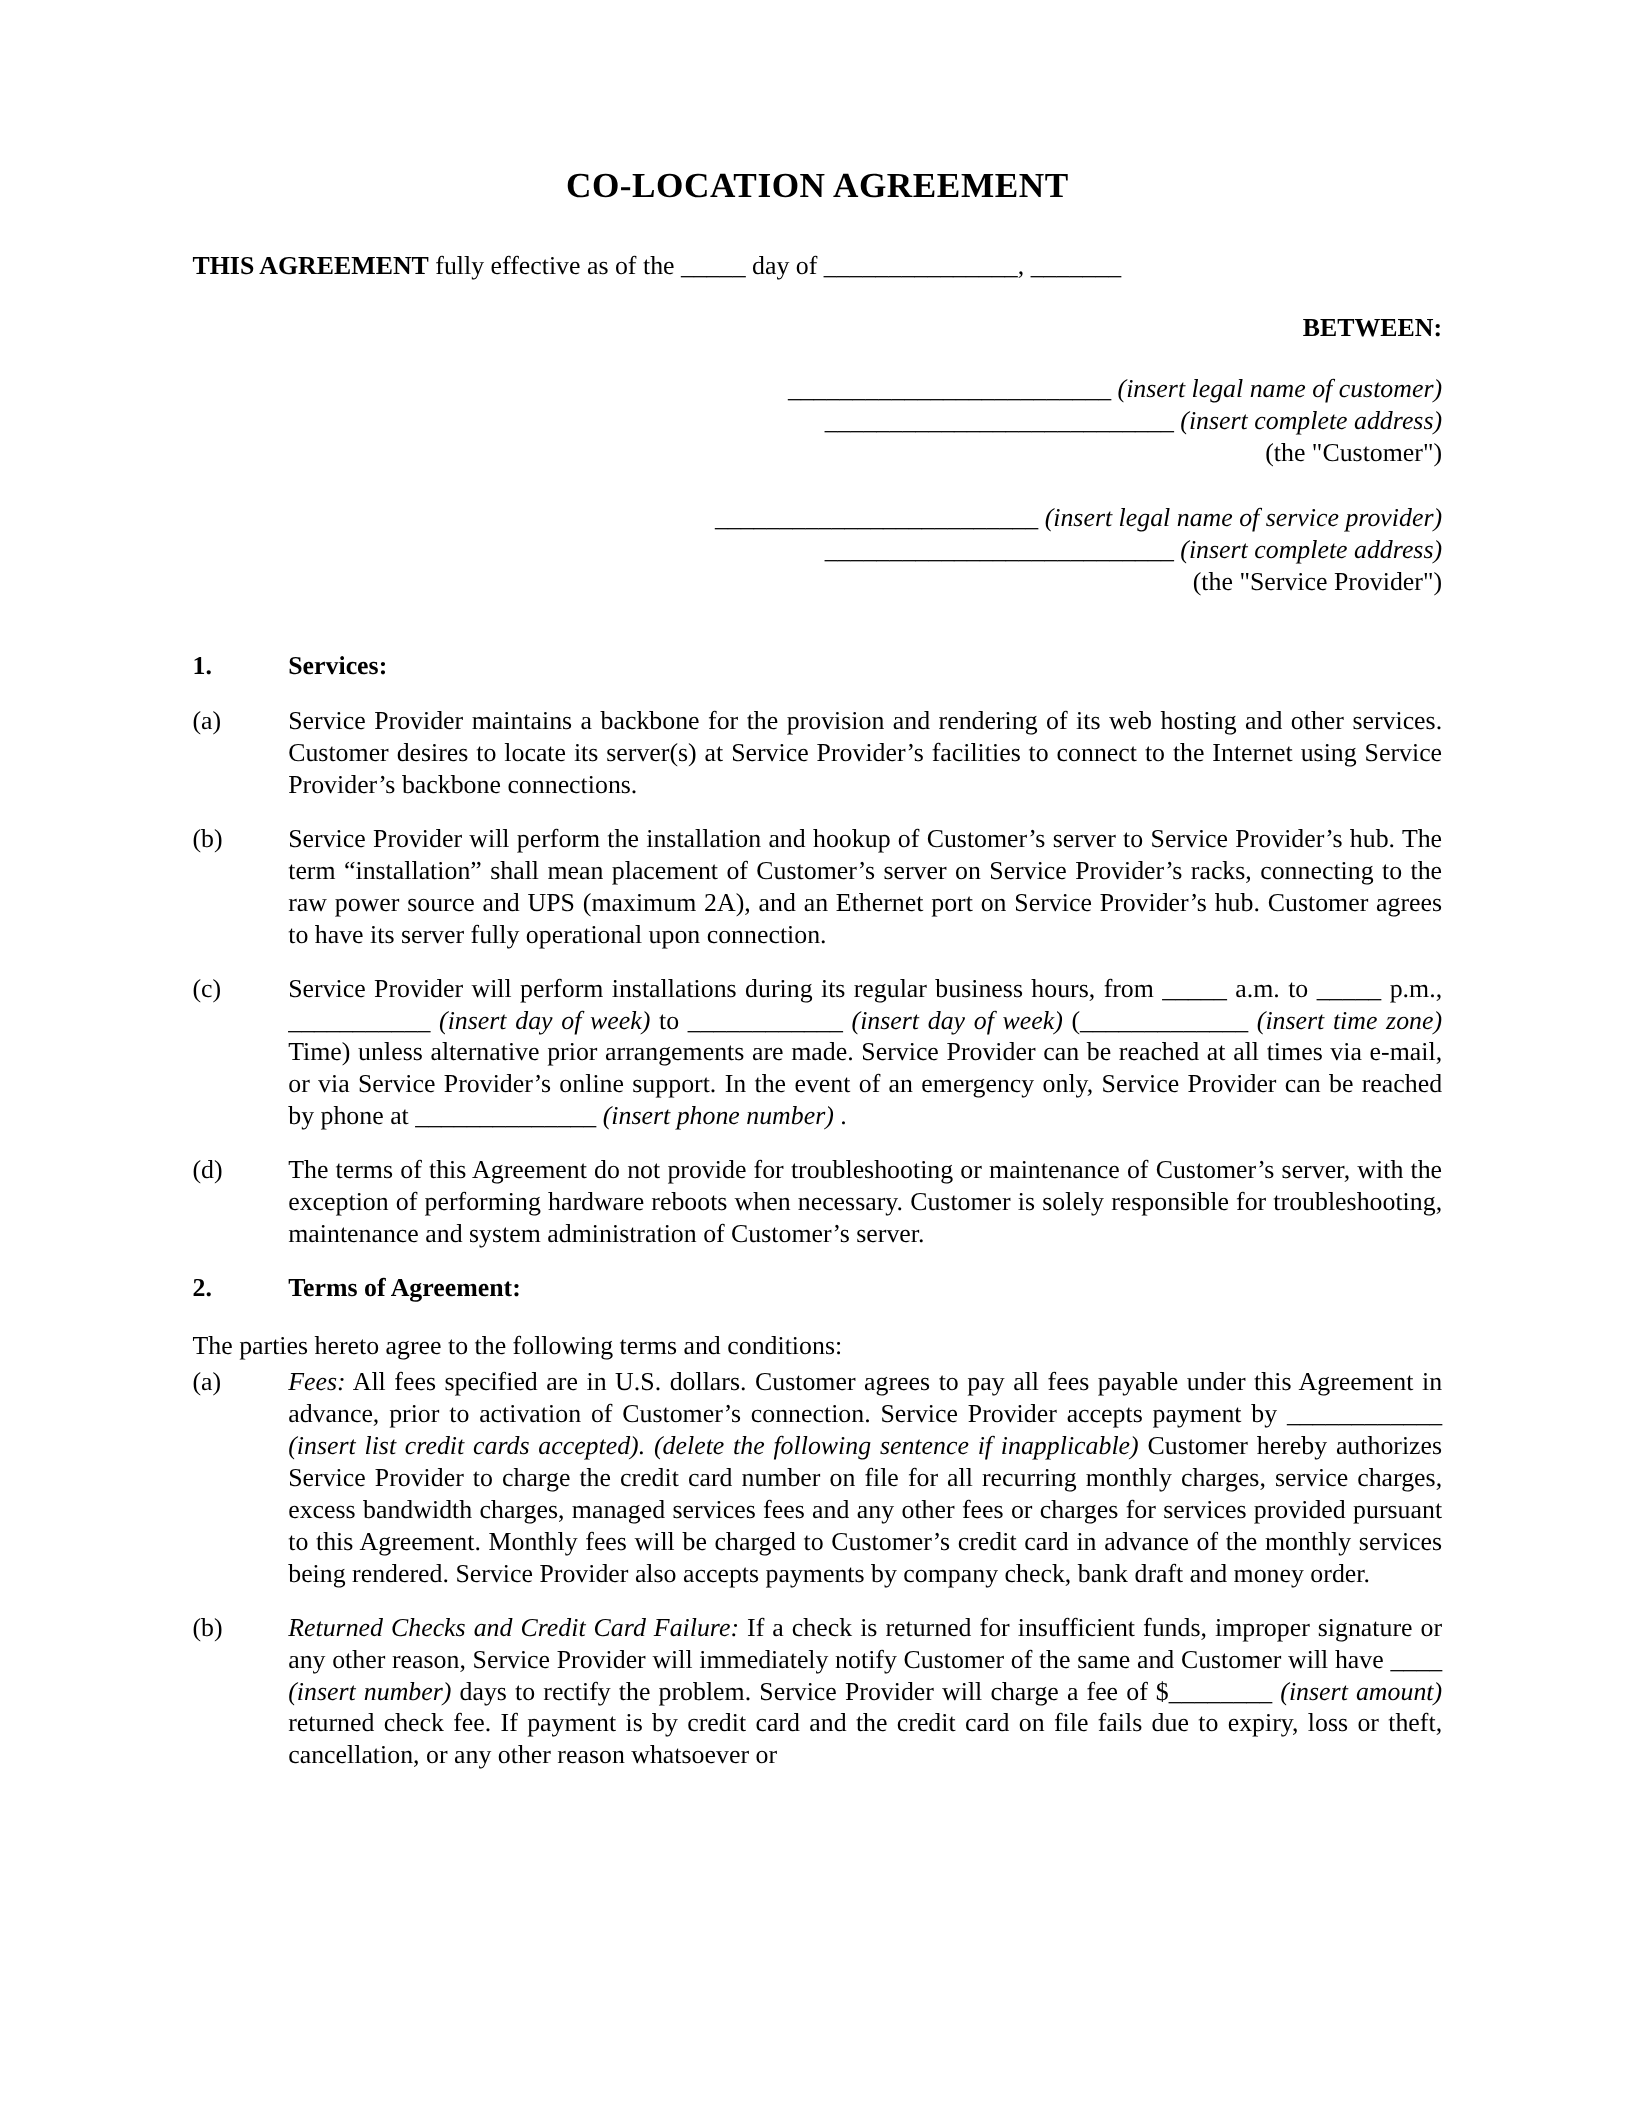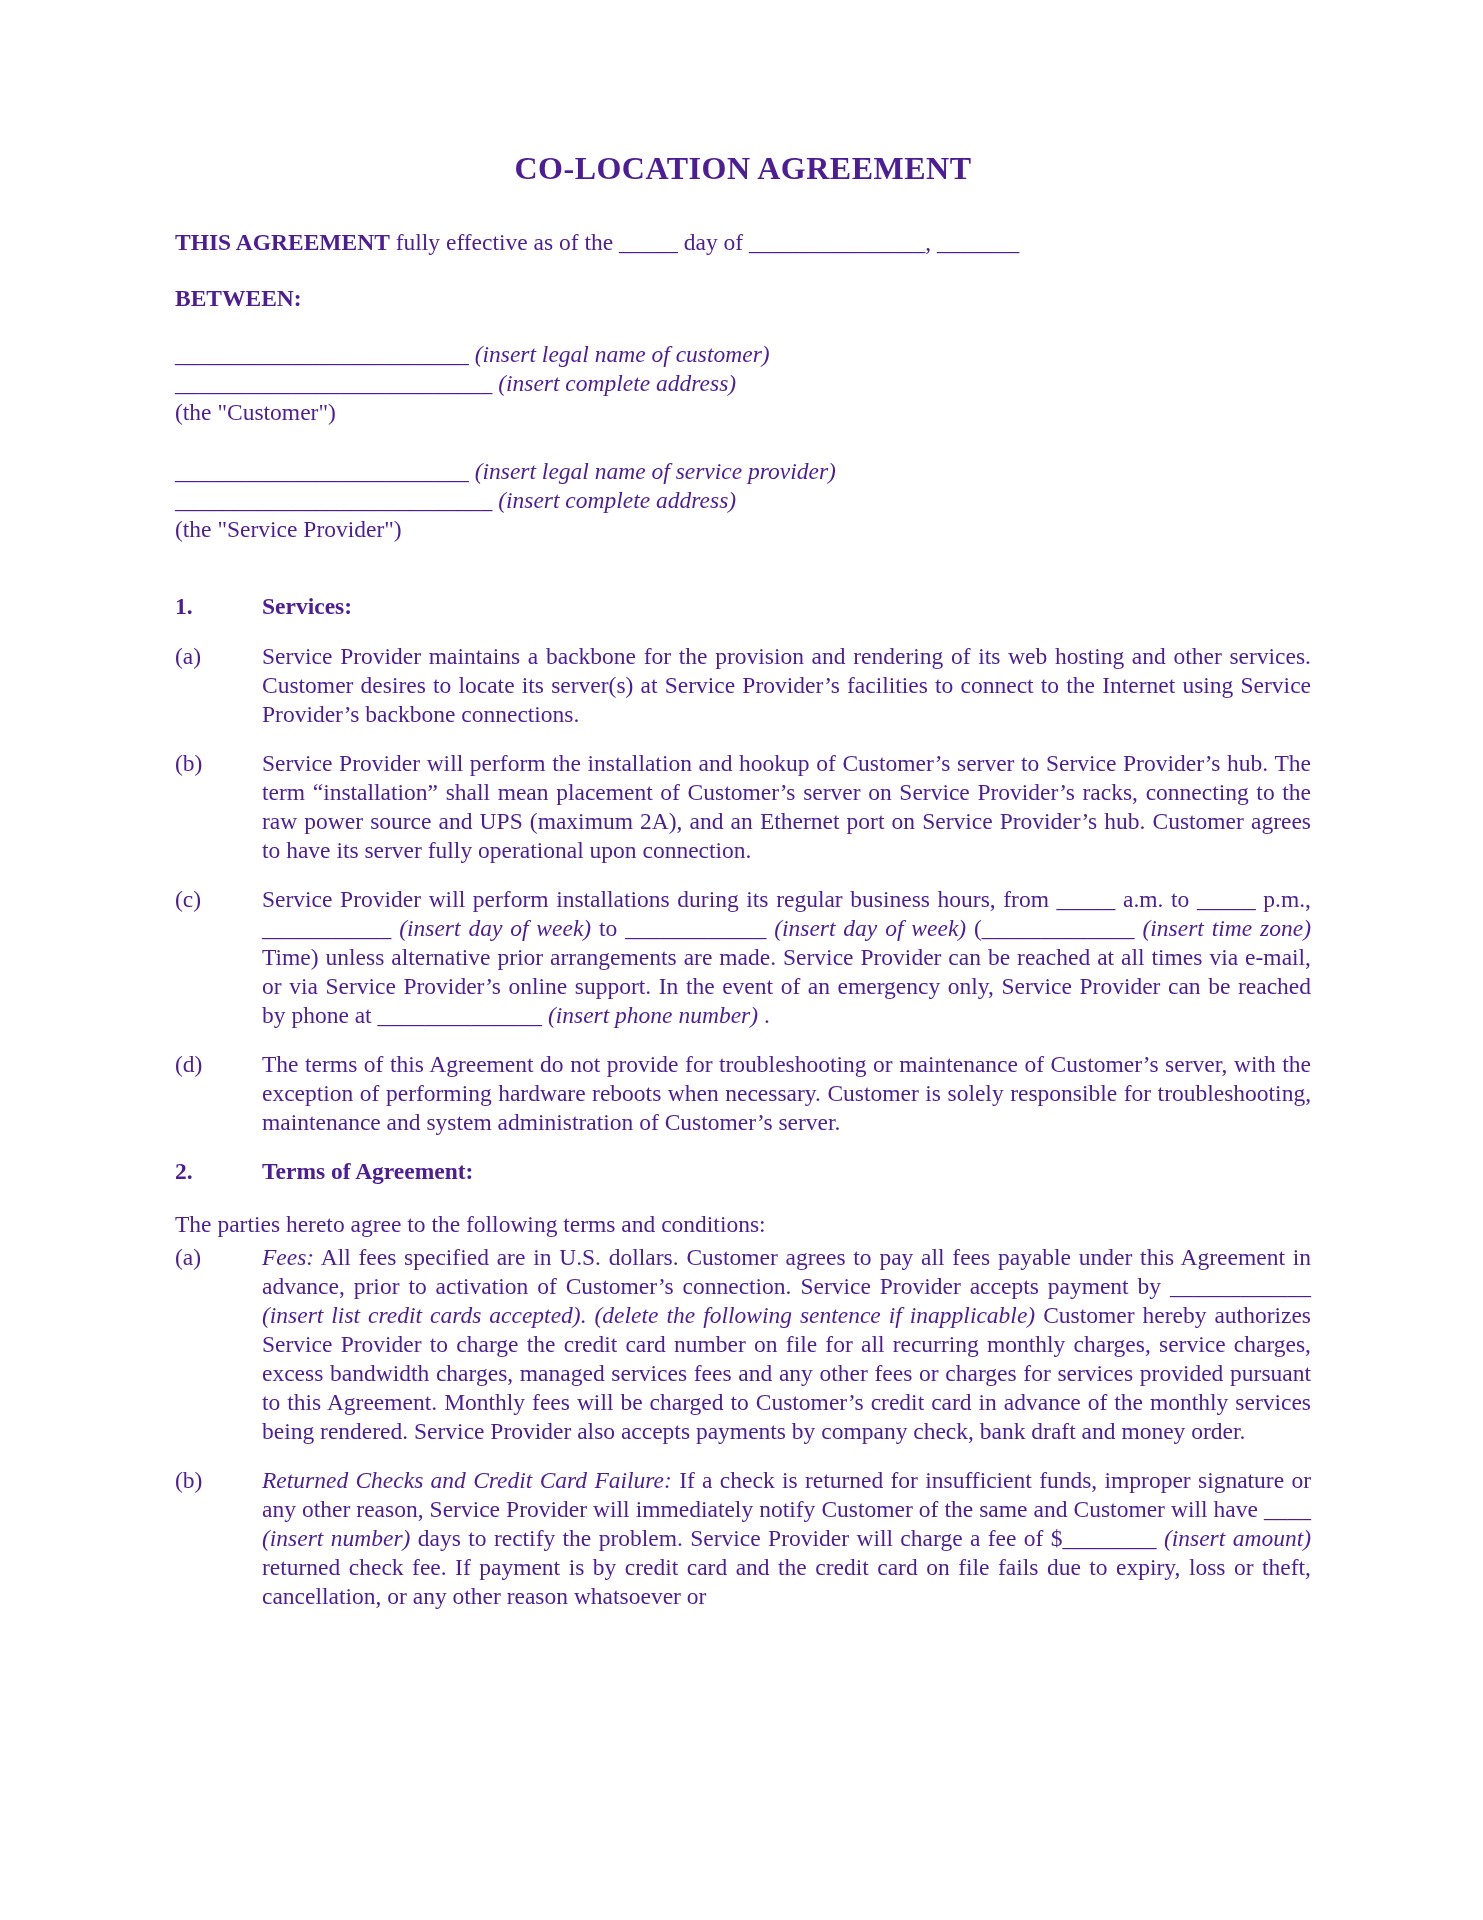--- a/index.html
+++ b/index.html
@@ -11,35 +11,35 @@
     width: 1483px;
     height: 1920px;
     overflow: hidden;
   }
   .page {
     box-sizing: border-box;
     width: 1483px;
     height: 1920px;
     padding: 150px 172px 0 175px;
     background: #ffffff;
-    color: #4c1d95;
+    color: #000000;
     font-family: "Liberation Serif", "DejaVu Serif", serif;
     font-size: 23.5px;
     line-height: 29px;
   }
   .title {
     text-align: center;
     font-weight: bold;
     font-size: 32px;
     line-height: 36px;
     margin-bottom: 42px;
     letter-spacing: 0.5px;
   }
   .line { margin: 0; }
-  .center { text-align: left; }
+  .center { text-align: right; }
   .bold { font-weight: bold; }
   .intro { margin-bottom: 27px; }
   .between { margin-bottom: 27px; }
   .party-block { margin-bottom: 30px; }
   .party-block.provider { margin-bottom: 48px; }
   .andsep { margin-bottom: 27px; }
   .heading {
     position: relative;
     padding-left: 87px;
     font-weight: bold;

